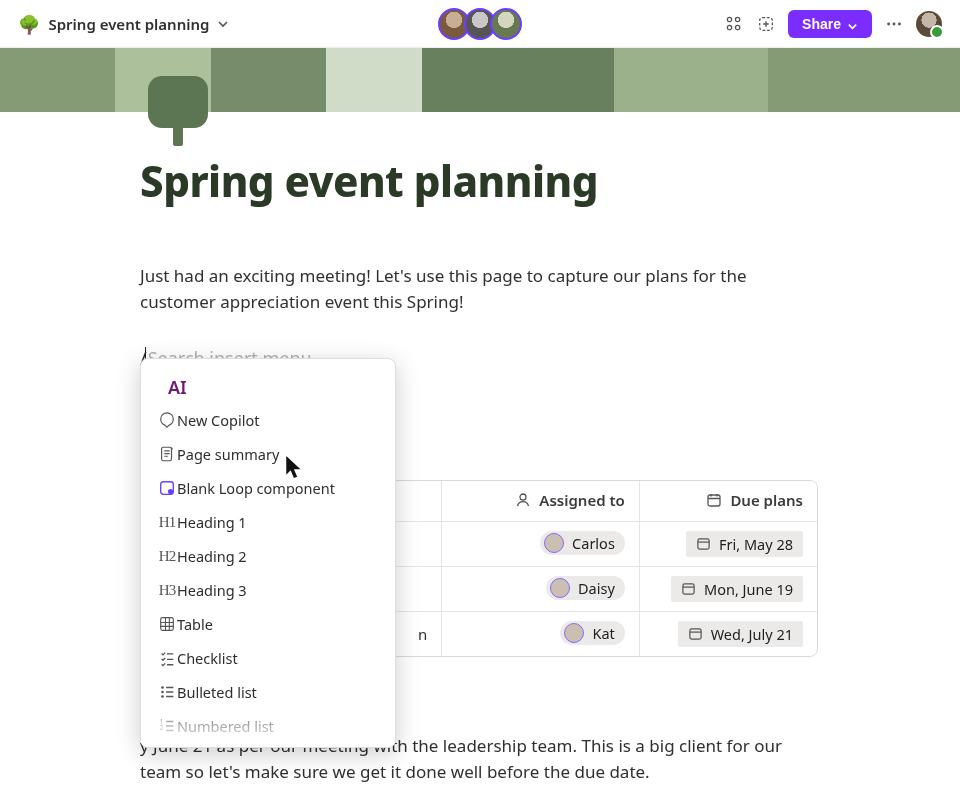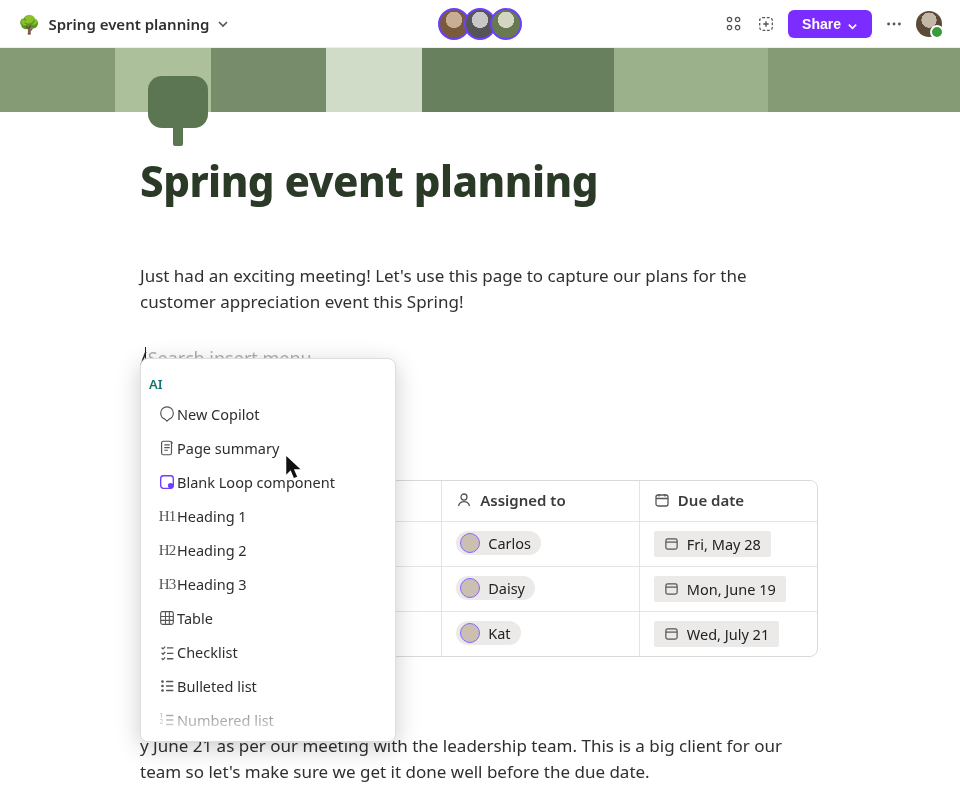--- a/index.html
+++ b/index.html
@@ -38,40 +38,40 @@
   .doc h1 { font-size: 42px; font-weight: 800; color: #2b3a26; letter-spacing: -0.5px; }
   .intro { margin-top: 54px; font-size: 17px; line-height: 1.55; color: #303030; max-width: 660px; }
 
   .slash-line { margin-top: 30px; font-size: 18px; color: #b0b0b0; }
   .slash-line .slash { color: #222; }
   .slash-line .caret { display: inline-block; width: 0; height: 22px; border-left: 1.5px solid #222; vertical-align: -4px; margin: 0 2px 0 -2px; }
 
   
   .table-wrap { margin-top: 110px; width: 678px; border: 1px solid #d9d9d9; border-radius: 8px; overflow: hidden; background: #fff; }
   table { width: 100%; border-collapse: collapse; }
-  th, td { border-bottom: 1px solid #e4e4e4; border-right: 1px solid #e4e4e4; padding: 9px 14px; font-size: 15px; text-align: left; vertical-align: middle; height: 40px; }
+  th, td { border-bottom: 1px solid #e4e4e4; border-right: 1px solid #e4e4e4; padding: 9px 14px; font-size: 15px; text-align: right; vertical-align: middle; height: 40px; }
   th { font-weight: 600; color: #3c3c3c; background: #fff; }
   th:last-child, td:last-child { border-right: none; }
   tr:last-child td { border-bottom: none; }
   .col1 { width: 302px; }
   .col2 { width: 198px; }
   .col3 { width: 178px; }
   .th-inner, .chip, .date-chip { display: inline-flex; align-items: center; gap: 8px; }
   .th-ico { width: 16px; height: 16px; color: #555; }
   .chip { background: #eceae8; border-radius: 14px; padding: 2px 10px 2px 4px; font-size: 14.5px; }
   .chip .chip-av { width: 20px; height: 20px; border-radius: 50%; border: 1.5px solid #8468ff; background: #cbbfb2; flex: none; }
   .date-chip { background: #eceae8; border-radius: 2px; padding: 3px 10px; font-size: 14.5px; gap: 8px; }
   .date-chip .cal { width: 15px; height: 15px; color: #555; }
 
   .outro { margin-top: 76px; font-size: 17px; line-height: 1.55; color: #303030; max-width: 680px; }
 
   
   .popover { position: absolute; left: 140px; top: 358px; width: 256px; max-height: 440px; background: #fff; border: 1px solid #ddd; border-radius: 8px; box-shadow: 0 6px 24px rgba(0,0,0,.2); padding: 8px 0 4px; z-index: 50; overflow: hidden; }
   .popover::after{ content:""; position:absolute; left:0; right:0; bottom:0; height:28px; background:linear-gradient(#fff0,#fff); pointer-events:none;}
-  .pop-group { font-size: 13px; font-weight: 600; color: #0f766e; padding: 8px 8px 4px; }
+  .pop-group { font-size: 18px; font-weight: 600; color: #701a75; padding: 8px 27px 4px; }
   .pop-item { display: flex; align-items: center; gap: 0; padding: 7px 16px; font-size: 14.5px; color: #2e2e2e; cursor: pointer; }
   .pop-ico { width: 20px; height: 20px; color: #4a4a4a; display: flex; align-items: center; justify-content: center; flex: none; }
   .pop-ico.h { font-family: "Times New Roman", serif; font-size: 15px; letter-spacing: -1px; color: #555; }
 
   .cursor-arrow { position: absolute; left: 284px; top: 455px; z-index: 60; }
   .cursor-arrow svg { width: 22px; height: 24px; }
 
   
   svg { display: block; }
 </style>
@@ -156,21 +156,21 @@
                 </svg>
               <span>Assigned to</span>
             </span>
           </th>
           <th class="col3">
             <span class="th-inner">
               <svg class="th-ico" viewBox="0 0 16 16">
                   <rect x="2" y="3" width="12" height="11" rx="2" fill="none" stroke="#555" stroke-width="1.3"></rect>
                   <path d="M2 6.5h12M5 2v2.5M11 2v2.5" stroke="#555" stroke-width="1.3"></path>
                 </svg>
-              <span>Due date</span>
+              <span>Due plans</span>
             </span>
           </th>
         </tr>
       </thead>
       <tbody>
         <tr>
           <td></td>
           <td>
             <span class="chip">
               <span class="chip-av"></span>

